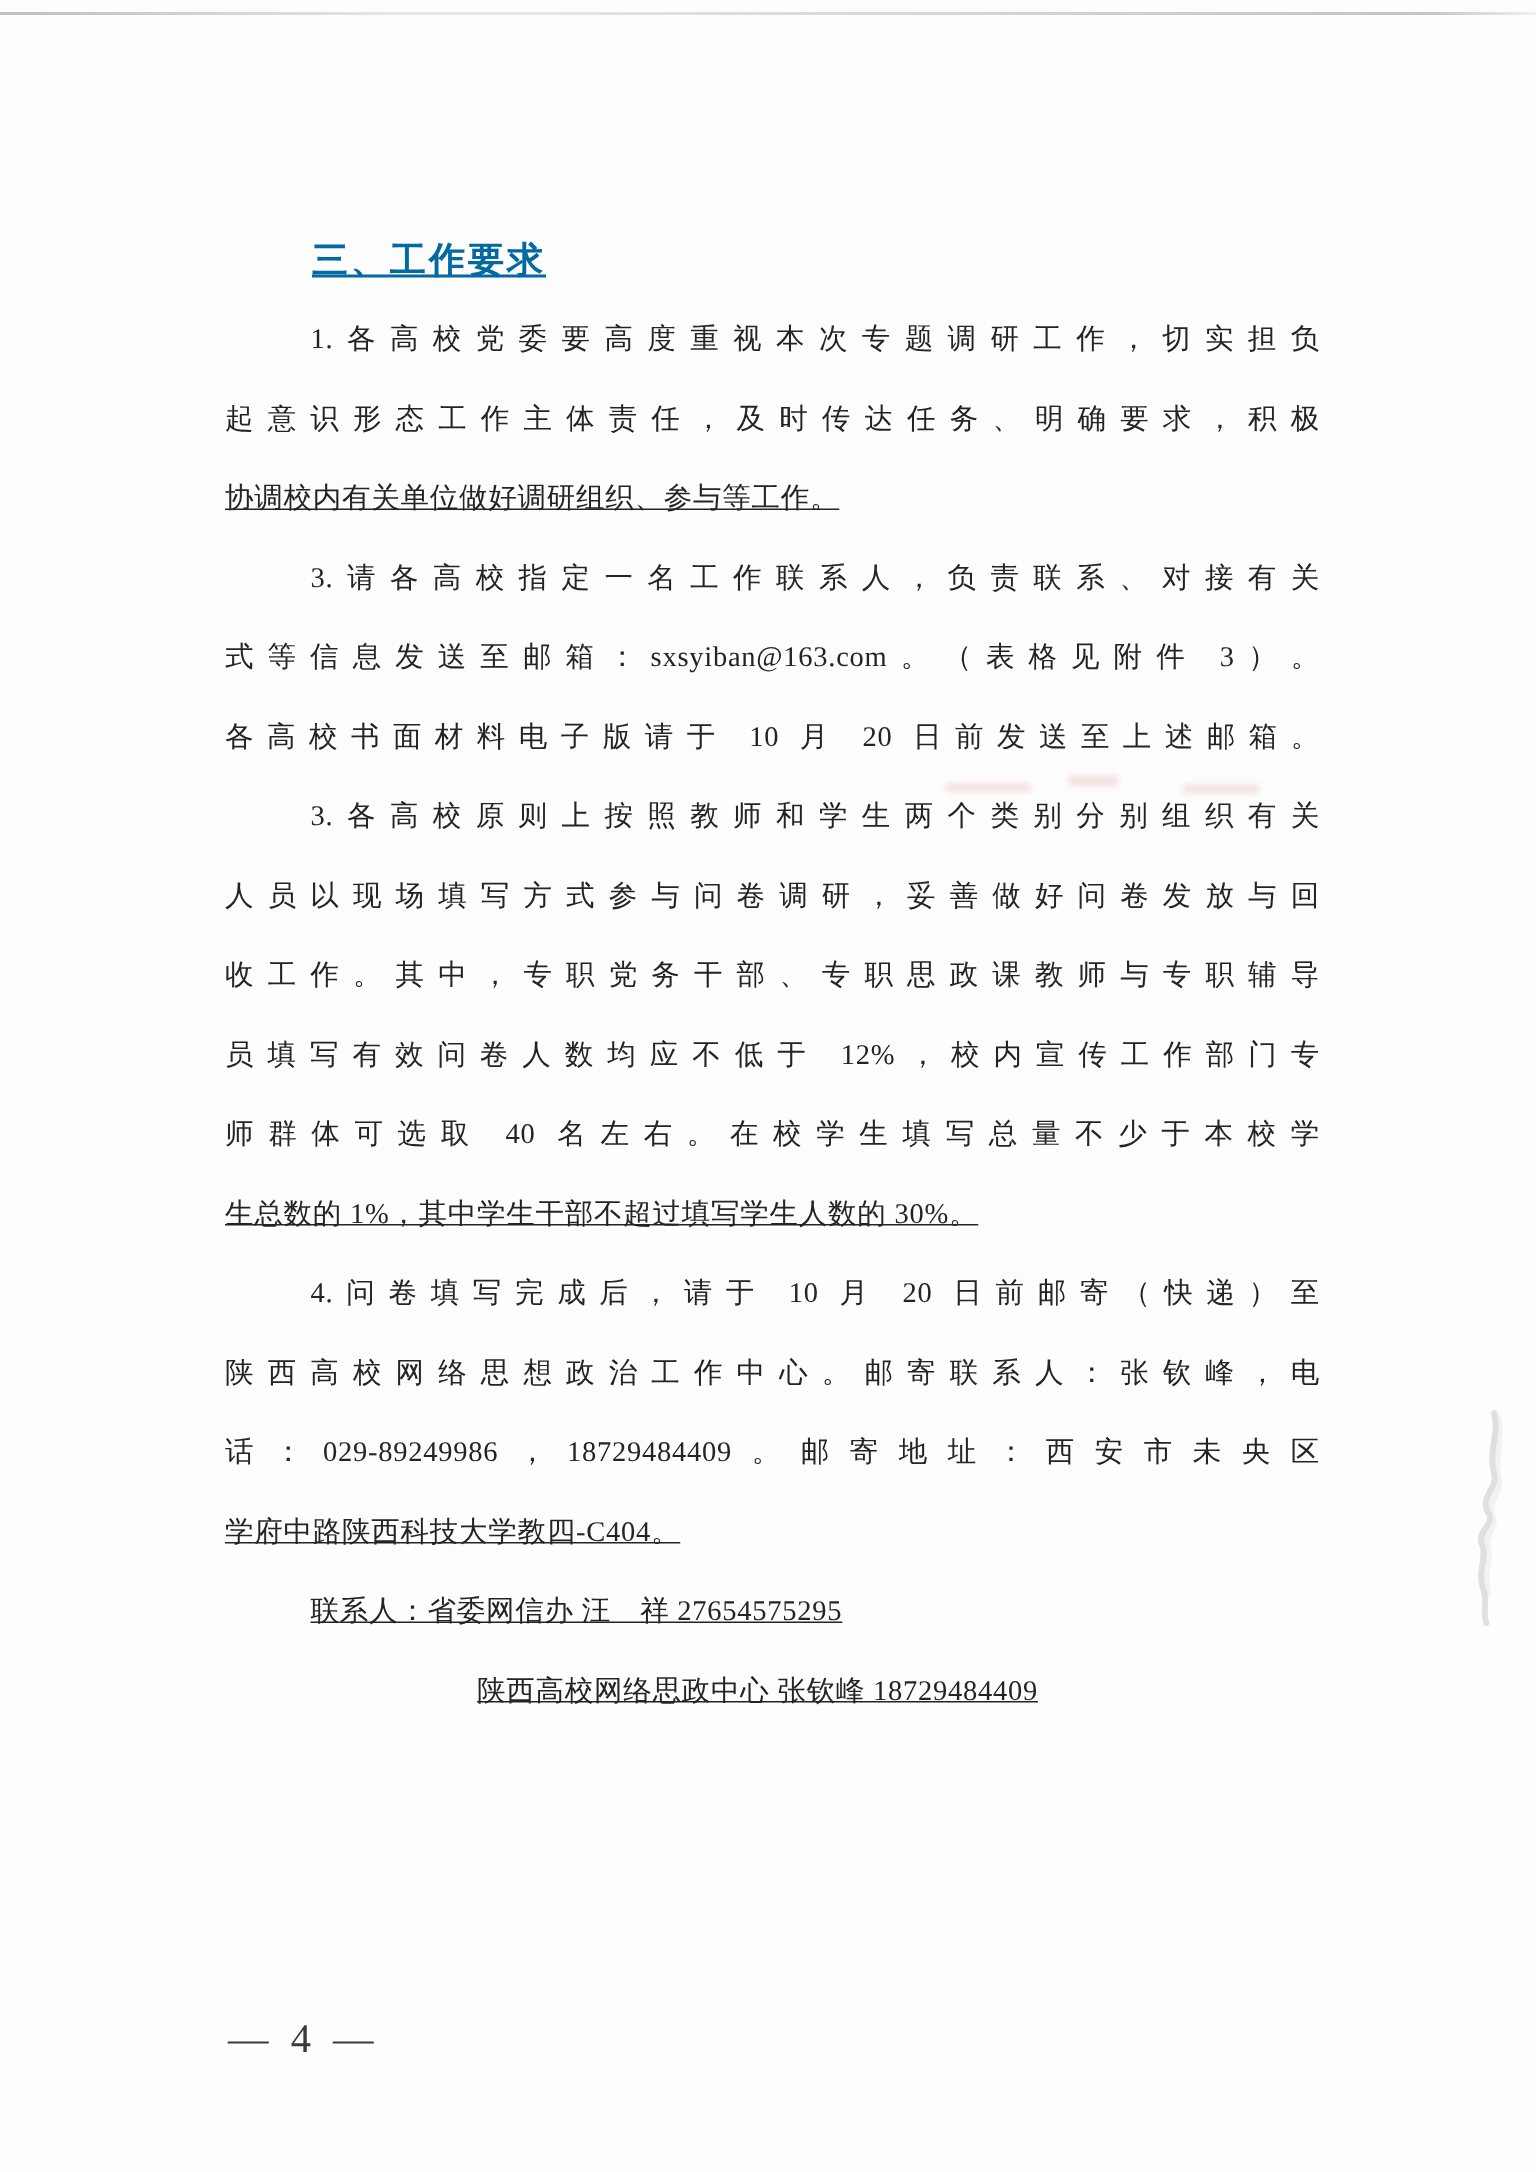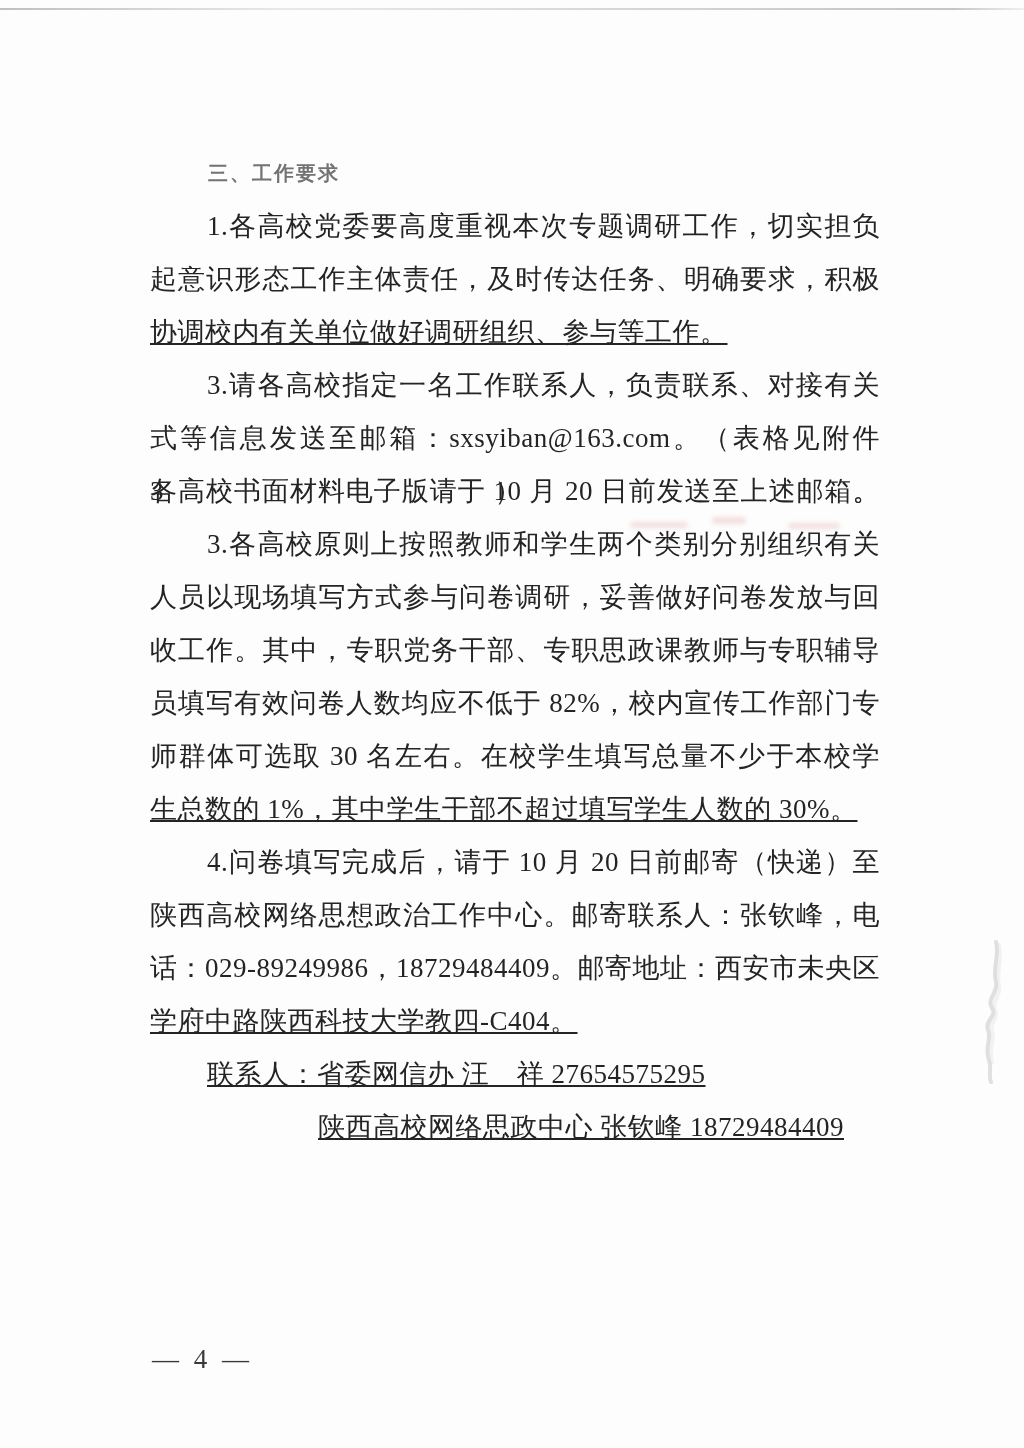--- a/index.html
+++ b/index.html
@@ -24,40 +24,41 @@
   }
   .textblock {
     position: absolute;
     left: 150px;
     top: 147px;
     width: 730px;
   }
   .line {
     height: 53px;
     line-height: 53px;
-    font-size: 27px;
+    font-size: 19px;
     color: #242424;
     text-align: justify;
     text-align-last: justify;
     letter-spacing: 0.5px;
   }
   .line.end { text-align-last: left; text-decoration: underline; }
   .line.indent { padding-left: 57px; }
   .line.indent2 { padding-left: 168px; }
   .heading {
     height: 53px;
     line-height: 53px;
     padding-left: 58px;
     font-family: "Liberation Sans", "DejaVu Sans", sans-serif;
     font-weight: 700;
-    font-size: 20px;
-    color: #737373;
+    font-size: 24px;
+    color: #0369a1;
     text-align: left;
     text-align-last: left;
     letter-spacing: 2px;
+    text-decoration: underline;
   }
   .page-number {
     position: absolute;
     left: 152px;
     top: 1344px;
     font-size: 27px;
     color: #3a3a3a;
     letter-spacing: 4px;
   }
   
@@ -93,22 +94,22 @@
     <div class="line">起意识形态工作主体责任，及时传达任务、明确要求，积极</div>
     <div class="line end">协调校内有关单位做好调研组织、参与等工作。</div>
 
     <div class="line indent">3.请各高校指定一名工作联系人，负责联系、对接有关</div>
     <div class="line">式等信息发送至邮箱：sxsyiban@163.com。（表格见附件 3）。</div>
     <div class="line">各高校书面材料电子版请于 10 月 20 日前发送至上述邮箱。</div>
 
     <div class="line indent">3.各高校原则上按照教师和学生两个类别分别组织有关</div>
     <div class="line">人员以现场填写方式参与问卷调研，妥善做好问卷发放与回</div>
     <div class="line">收工作。其中，专职党务干部、专职思政课教师与专职辅导</div>
-    <div class="line">员填写有效问卷人数均应不低于 82%，校内宣传工作部门专</div>
-    <div class="line">师群体可选取 30 名左右。在校学生填写总量不少于本校学</div>
+    <div class="line">员填写有效问卷人数均应不低于 12%，校内宣传工作部门专</div>
+    <div class="line">师群体可选取 40 名左右。在校学生填写总量不少于本校学</div>
     <div class="line end">生总数的 1%，其中学生干部不超过填写学生人数的 30%。</div>
 
     <div class="line indent">4.问卷填写完成后，请于 10 月 20 日前邮寄（快递）至</div>
     <div class="line">陕西高校网络思想政治工作中心。邮寄联系人：张钦峰，电</div>
     <div class="line">话：029-89249986，18729484409。邮寄地址：西安市未央区</div>
     <div class="line end">学府中路陕西科技大学教四-C404。</div>
 
     <div class="line end indent">联系人：省委网信办 汪　祥 27654575295</div>
     <div class="line end indent2">陕西高校网络思政中心 张钦峰 18729484409</div>
 

